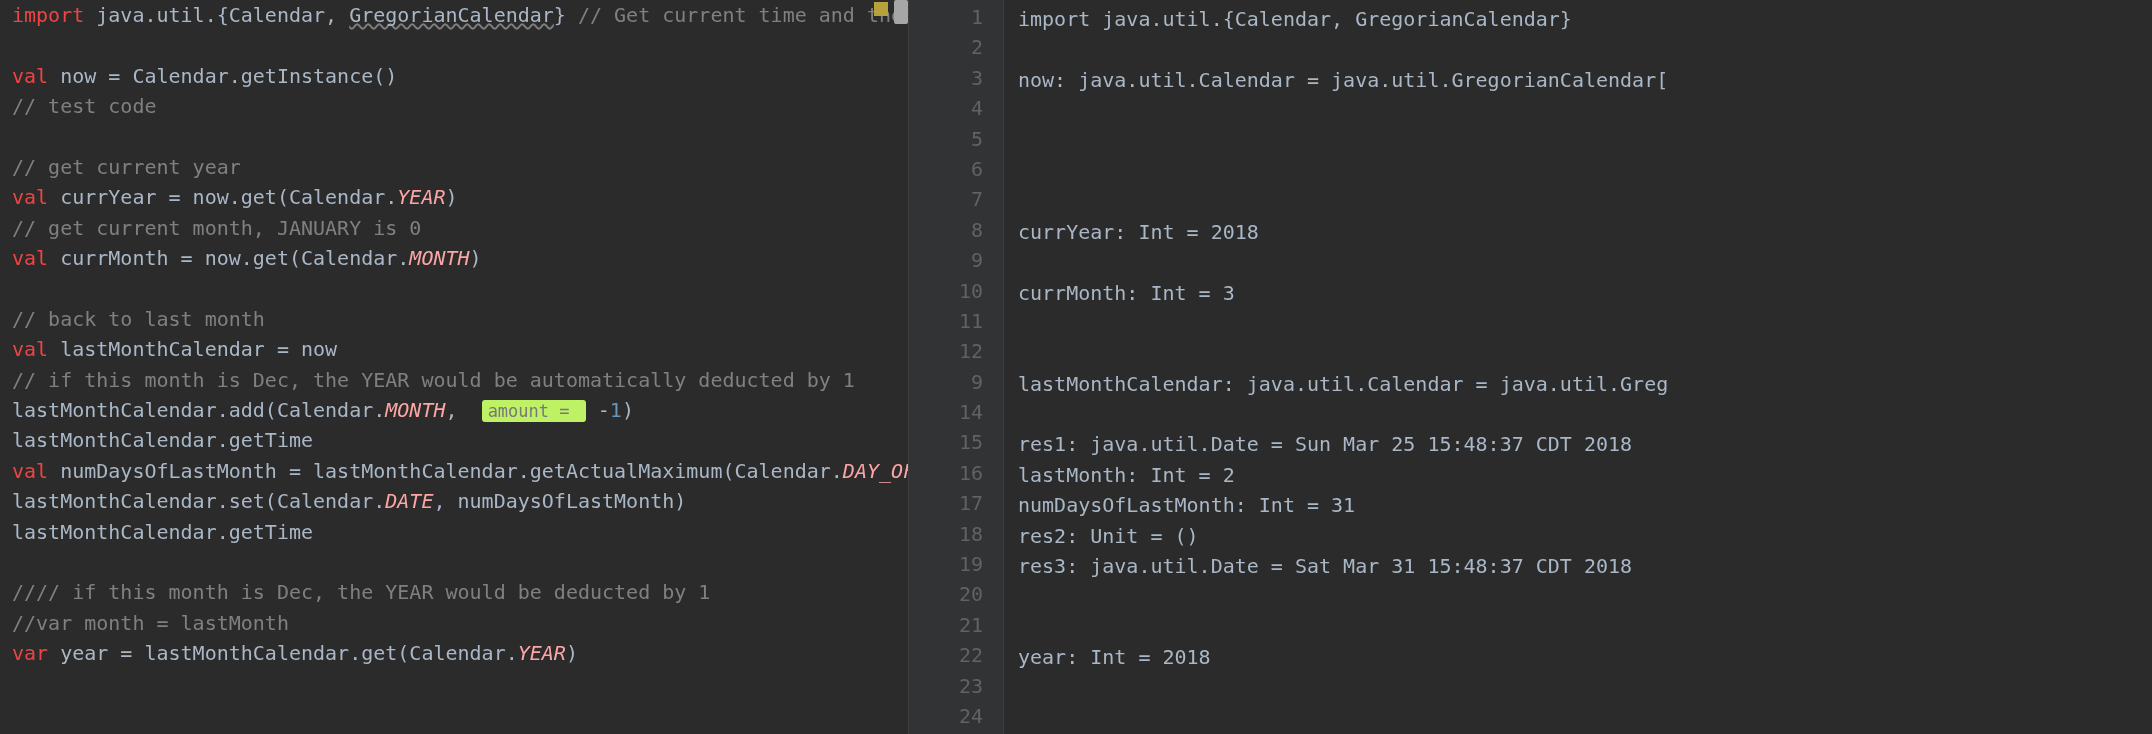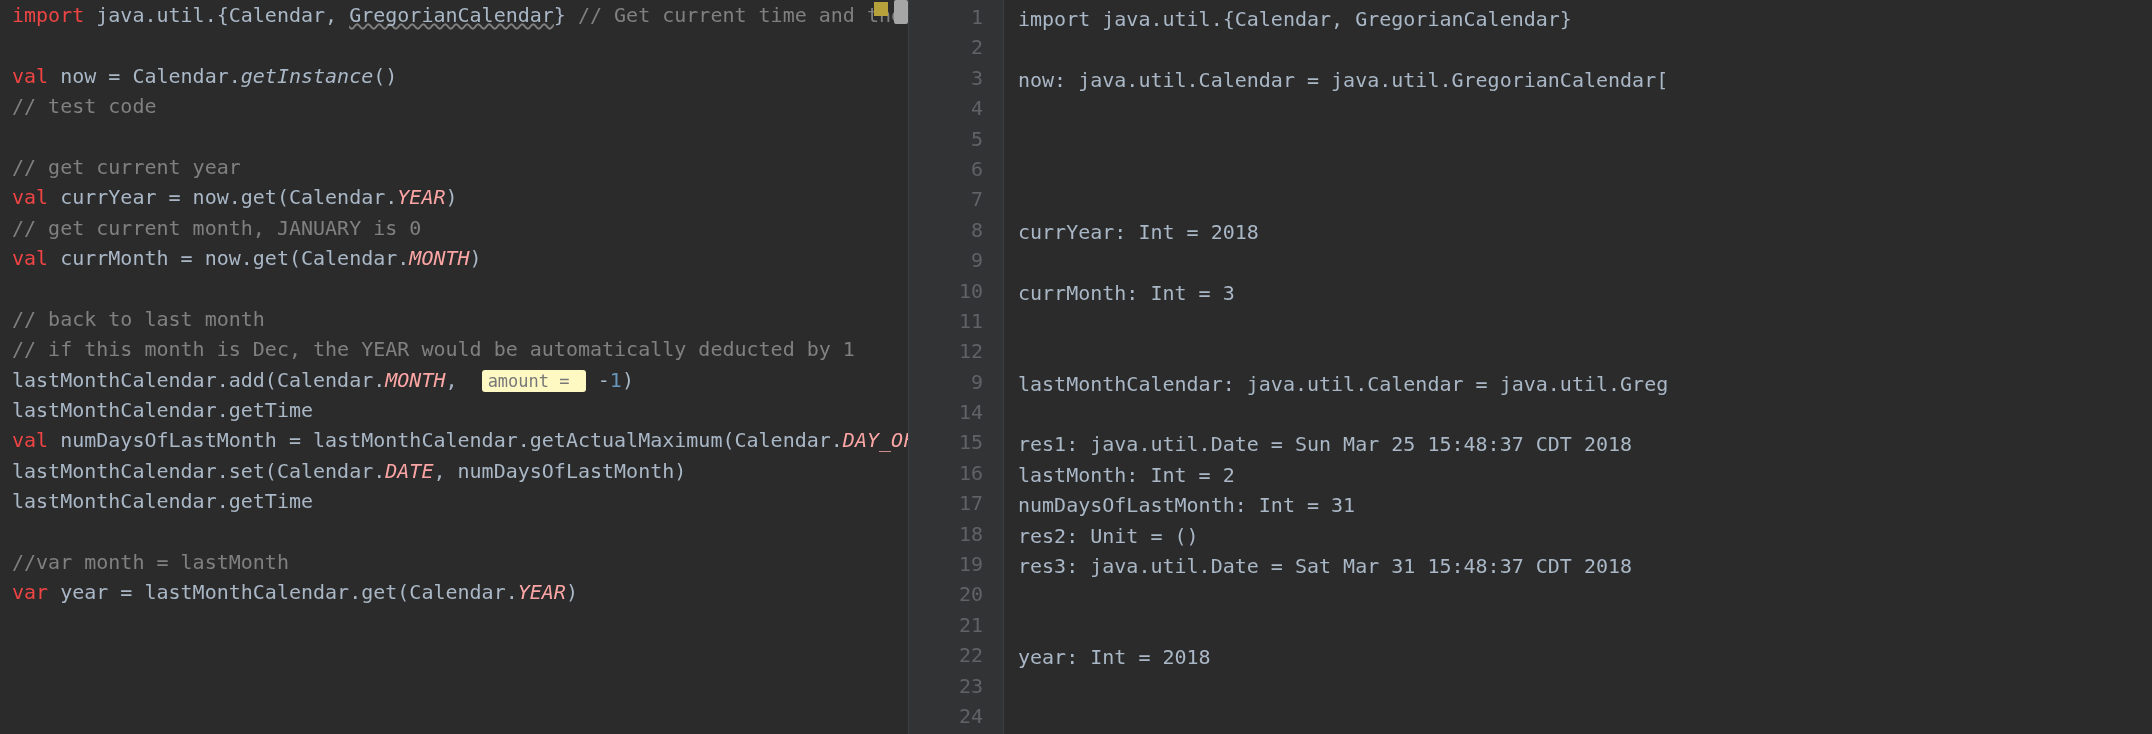--- a/index.html
+++ b/index.html
@@ -70,25 +70,25 @@
   }
   .out-line {
     height: 30.4px;
     line-height: 30.4px;
     color: #a9b7c6;
     white-space: pre;
   }
   .kw { color: #ef4444; }
   .comment { color: #808080; }
   .ident { color: #a9b7c6; }
-  .italic { font-style: italic; }
+  .italic { }
   .const { color: #fca5a5; font-style: italic; }
   .num { color: #6897bb; }
   .hint {
-    background: #fef9c3;
+    background: #bef264;
     color: #787878;
     font-size: 17px;
     padding: 1px 6px;
     border-radius: 3px;
     font-style: normal;
   }
   .squiggle {
     text-decoration: underline wavy #808080;
     text-decoration-skip-ink: none;
   }
@@ -106,27 +106,29 @@
         <div class="code-line"></div>
         <div class="code-line"><span class="kw">val</span><span class="ident"> now = Calendar.</span><span class="ident italic">getInstance</span><span class="ident">()</span></div>
         <div class="code-line"><span class="comment">// test code</span></div>
         <div class="code-line"></div>
         <div class="code-line"><span class="comment">// get current year</span></div>
         <div class="code-line"><span class="kw">val</span><span class="ident"> currYear = now.get(Calendar.</span><span class="const">YEAR</span><span class="ident">)</span></div>
         <div class="code-line"><span class="comment">// get current month, JANUARY is 0</span></div>
         <div class="code-line"><span class="kw">val</span><span class="ident"> currMonth = now.get(Calendar.</span><span class="const">MONTH</span><span class="ident">)</span></div>
         <div class="code-line"></div>
         <div class="code-line"><span class="comment">// back to last month</span></div>
+        <div class="code-line"><span class="kw">val</span><span class="ident"> lastMonthCalendar = now</span></div>
         <div class="code-line"><span class="comment">// if this month is Dec, the YEAR would be automatically deducted by 1</span></div>
         <div class="code-line"><span class="ident">lastMonthCalendar.add(Calendar.</span><span class="const">MONTH</span><span class="ident">,  </span><span class="hint">amount = </span><span class="ident"> -</span><span class="num">1</span><span class="ident">)</span></div>
         <div class="code-line"><span class="ident">lastMonthCalendar.getTime</span></div>
         <div class="code-line"><span class="kw">val</span><span class="ident"> numDaysOfLastMonth = lastMonthCalendar.getActualMaximum(Calendar.</span><span class="const">DAY_OF_MONTH</span></div>
         <div class="code-line"><span class="ident">lastMonthCalendar.set(Calendar.</span><span class="const">DATE</span><span class="ident">, numDaysOfLastMonth)</span></div>
         <div class="code-line"><span class="ident">lastMonthCalendar.getTime</span></div>
         <div class="code-line"></div>
+        <div class="code-line"><span class="comment">//// if this month is Dec, the YEAR would be deducted by 1</span></div>
         <div class="code-line"><span class="comment">//var month = lastMonth</span></div>
         <div class="code-line"><span class="kw">var</span><span class="ident"> year = lastMonthCalendar.get(Calendar.</span><span class="const">YEAR</span><span class="ident">)</span></div>
       </div>
   </div>
 
   <div class="gutter-pane">
     <div id="gutter-lines">
         <div class="ln">1</div>
         <div class="ln">2</div>
         <div class="ln">3</div>

